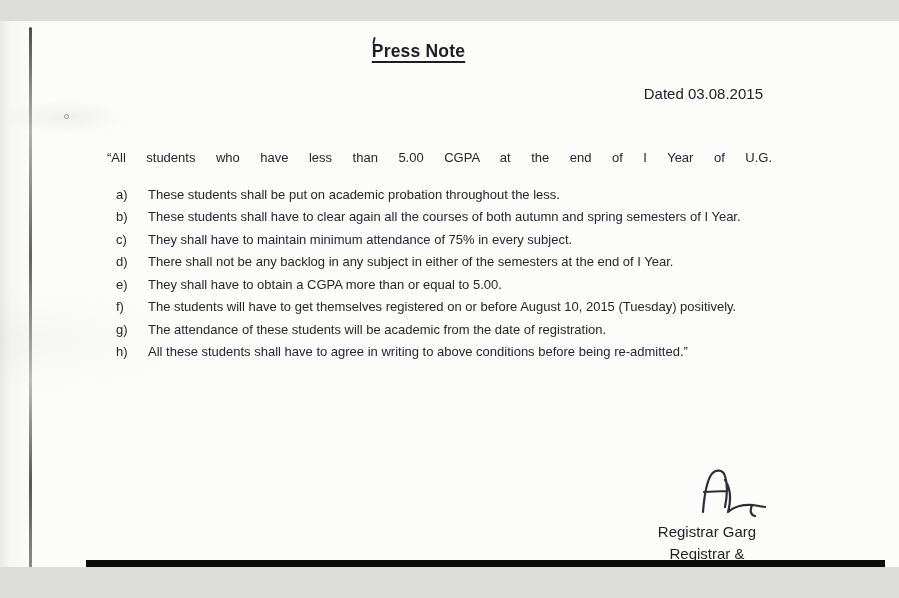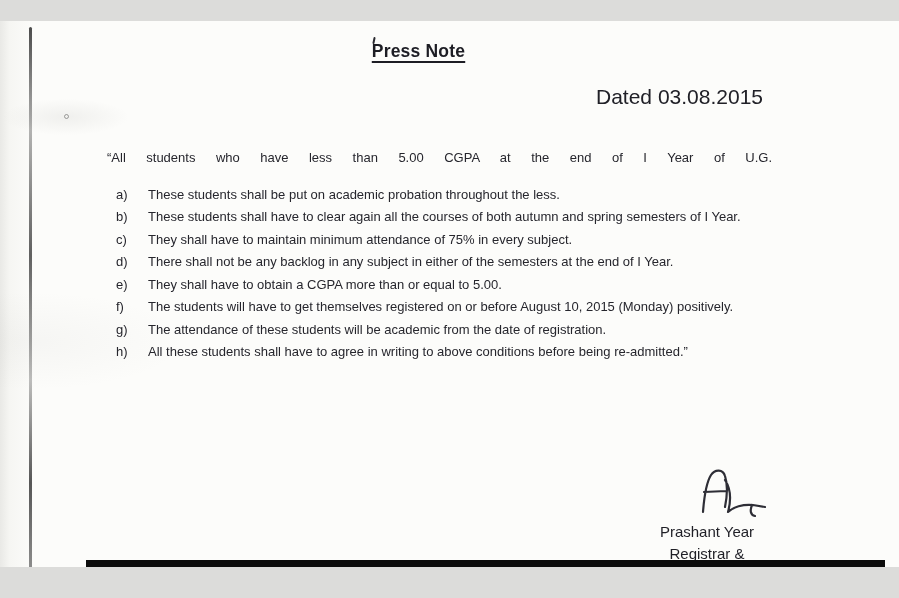--- a/index.html
+++ b/index.html
@@ -13,21 +13,21 @@
       radial-gradient(ellipse 220px 70px at 30px 320px, rgba(140,140,135,0.06), transparent 70%),
       linear-gradient(to right,#e9e9e6 0,#f6f6f3 10px,#fcfcfa 34px,#fcfcfa 100%);
     margin-top: 21px;
   }
 
   .title{
     position:absolute; top:20px; left:0; width:100%; padding-right:62px;
     text-align:center; font-size:17.5px; font-weight:700; letter-spacing:.2px; color:#1d1d24;
     text-decoration:underline; text-underline-offset:4px; text-decoration-thickness:1.5px;
   }
-  .date{ position:absolute; top:64px; right:136px; font-size:21px; color:#202027; }
+  .date{ position:absolute; top:64px; right:136px; font-size:15px; color:#202027; }
 
   .body{
     position:absolute; top:126px; left:107px; right:127px;
     font-size:13px; line-height:21.5px; color:#26262d;
   }
   .intro-line{ display:block; }
   .justify-full{ text-align:justify; text-align-last:justify; }
 
   .conditions{ list-style:none; margin-top:15px; }
   .cond{ display:flex; margin-bottom:1px; }
@@ -92,40 +92,40 @@
       <li class="cond">
         <span class="cond-label">d)</span>
         <span class="cond-text">There shall not be any backlog in any subject in either of the semesters at the end of I Year.</span>
       </li>
       <li class="cond">
         <span class="cond-label">e)</span>
         <span class="cond-text">They shall have to obtain a CGPA more than or equal to 5.00.</span>
       </li>
       <li class="cond">
         <span class="cond-label">f)</span>
-        <span class="cond-text">The students will have to get themselves registered on or before August 10, 2015 (Monday) positively.</span>
+        <span class="cond-text">The students will have to get themselves registered on or before August 10, 2015 (Tuesday) positively.</span>
       </li>
       <li class="cond">
         <span class="cond-label">g)</span>
         <span class="cond-text">The attendance of these students will be academic from the date of registration.</span>
       </li>
       <li class="cond">
         <span class="cond-label">h)</span>
         <span class="cond-text">All these students shall have to agree in writing to above conditions before being re-admitted.”</span>
       </li>
     </ol>
   </div>
 
   <div class="sig-block">
     <svg class="scribble" width="78" height="52" viewBox="0 0 78 52" aria-hidden="true">
       <path d="M8,45 C9,32 11,16 16,8 C20,2 28,2 30,9 C33,18 32,30 30,40
                M9,25 L31,24
                M30,13 C36,22 36,34 33,45 C38,40 48,37 58,38 L70,40
                M57,38 C55,43 55,48 60,49" fill="none" stroke="#2e2e36" stroke-width="2.2" stroke-linecap="round" stroke-linejoin="round"></path>
     </svg>
-    <div class="sig-name">Prashant Year</div>
+    <div class="sig-name">Registrar Garg</div>
     <div class="sig-line">Registrar &amp;</div>
     <div class="sig-line">Secretary, Roorkee</div>
     <div class="sig-line">IIT Roorkee</div>
   </div>
 
   <div class="bar-bottom"></div>
 </div>
 
 </body></html>

